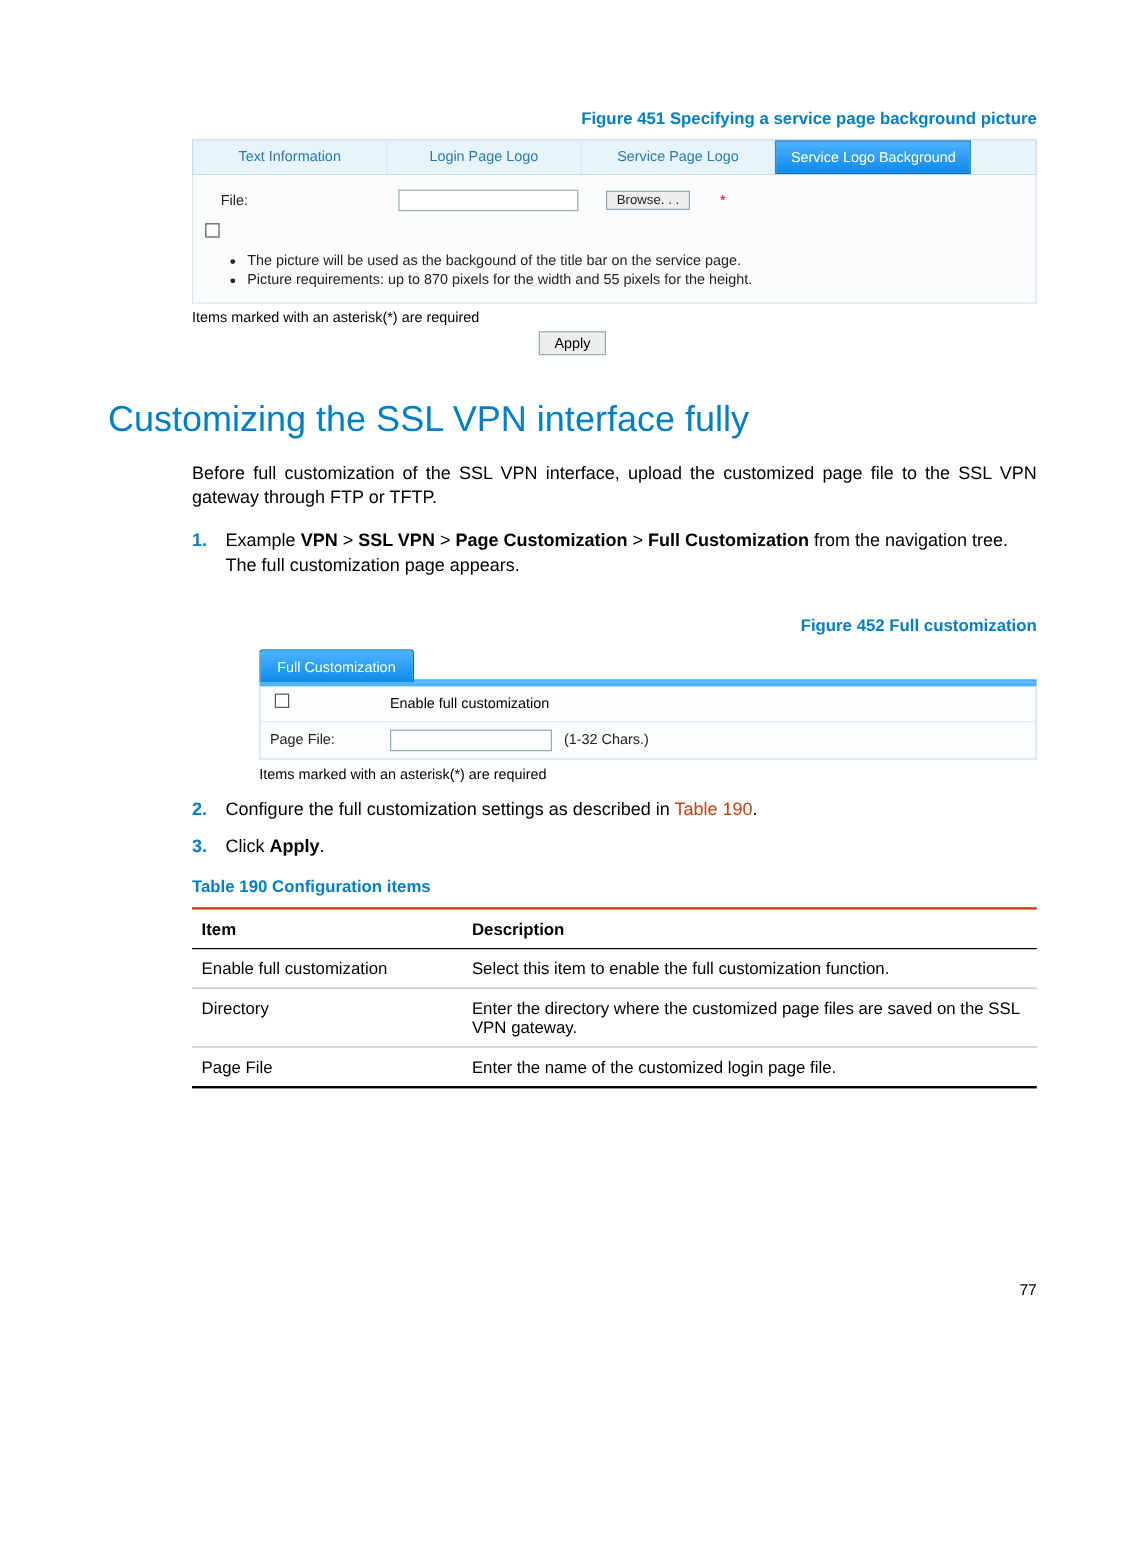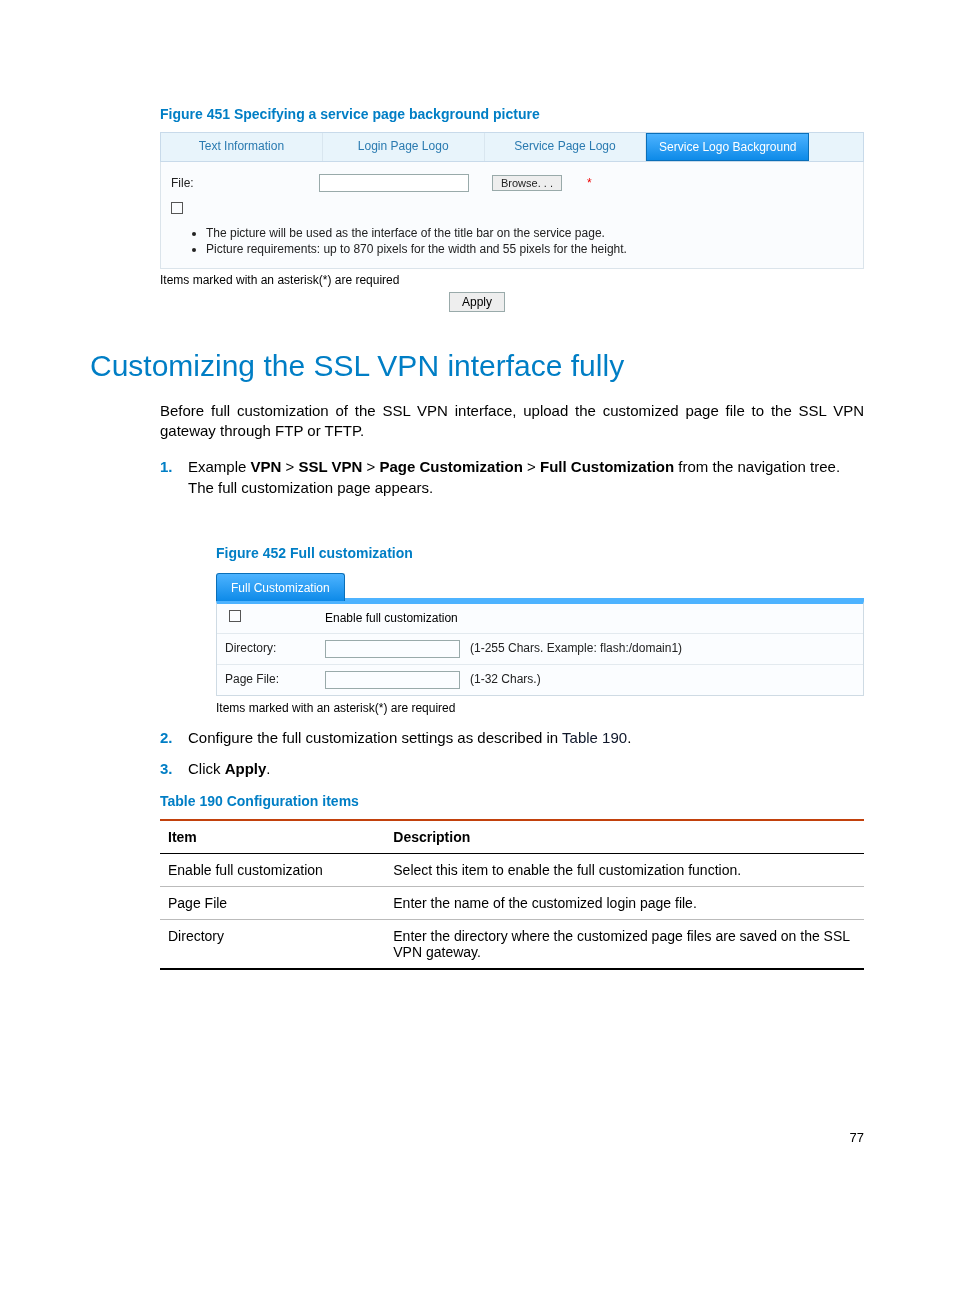--- a/index.html
+++ b/index.html
@@ -9,21 +9,22 @@
     padding: 60px 90px 40px 90px;
     width: 954px;
     font-size: 14px;
     color: #000;
     background: #fff;
   }
   .figcap {
     color: #007ec5;
     font-weight: bold;
     font-size: 14px;
-    margin: 46px 0 10px 70px;
+    margin: 30px 0 10px 70px;
+    text-align: right;
   }
   .tablecap {
     color: #007ec5;
     font-weight: bold;
     font-size: 14px;
     margin: 14px 0 10px 70px;
   }
   
   .fig451 { margin-left: 70px; }
   .tabs451 {
@@ -45,21 +46,21 @@
     border: 1px solid #0a6fb8;
   }
   .f451body {
     border: 1px solid #dbe4eb;
     border-top: none;
     background: #fafcfe;
     padding: 8px 10px;
     font-size: 12px;
     color: #222;
   }
-  .f451row { display: flex; align-items: center; gap: 23px; padding: 4px 0; }
+  .f451row { display: flex; align-items: center; gap: 23px; padding: 4px 0; margin-left: 13px; }
   .f451txt { width: 280px; height: 18px; border: 1px solid #9aa; background: #fff; }
   .f451btn {
     border: 1px solid #9aa;
     background: #eee;
     padding: 1px 8px;
     font-size: 11px;
   }
   .f451star { color: #e00; font-size: 12px; padding-left:2px; }
   .f451check { display: flex; align-items: center; gap: 6px; padding: 6px 0; }
   .f451box { width: 12px; height: 12px; border: 1px solid #555; display:inline-block; }
@@ -103,21 +104,21 @@
     line-height: 1.4;
   }
   ol.steps > li::before {
     content: counter(step) ".";
     position: absolute;
     left: 0;
     color: #007ec5;
     font-weight: bold;
   }
   .bold { font-weight: bold; }
-  .link { color: #0f172a; }
+  .link { color: #c2410c; }
   
   .fig452 { margin-left: 98px; font-size: 12px; }
   .tabs452 { display: flex; height: 28px; }
   .tab452 {
     background: linear-gradient(#4db3ff, #0d8ae8);
     color: #fff;
     padding: 6px 14px;
     border: 1px solid #0a6fb8;
     border-bottom: none;
     font-size: 12px;
@@ -185,21 +186,21 @@
     <div class="f451row">
       <span style="width:125px">File:</span>
       <span class="f451txt" style="width:150px"></span>
       <span class="f451btn">Browse. . .</span>
       <span class="f451star">*</span>
     </div>
     <div class="f451check">
       <span class="f451box"></span>
     </div>
     <ul class="f451ul">
-      <li>The picture will be used as the interface of the title bar on the service page.</li>
+      <li>The picture will be used as the backgound of the title bar on the service page.</li>
       <li>Picture requirements: up to 870 pixels for the width and 55 pixels for the height.</li>
     </ul>
   </div>
 </div>
 <div class="f451req">Items marked with an asterisk(*) are required</div>
 <div class="f451applywrap">
   <span class="ctrlbtn">Apply</span>
 </div>
 
 <h1 class="sec">Customizing the SSL VPN interface fully</h1>
@@ -217,25 +218,20 @@
       <div class="tabs452">
         <div class="tab452">Full Customization</div>
         <div class="tabline"></div>
       </div>
       <div class="f452body">
         <div class="f452row">
           <span class="f452chkcell"><span class="f451box"></span></span>
           <span>Enable full customization</span>
         </div>
         <div class="f452row">
-          <span class="f452lab">Directory:</span>
-          <span class="f452txt"></span>
-          <span class="f452hint">(1-255 Chars. Example: flash:/domain1)</span>
-        </div>
-        <div class="f452row">
           <span class="f452lab">Page File:</span>
           <span class="f452txt"></span>
           <span class="f452hint">(1-32 Chars.)</span>
         </div>
       </div>
     </div>
     <div style="font-size:12px;margin:4px 0 0 28px">Items marked with an asterisk(*) are required</div>
   </li>
 
   <li>
@@ -254,23 +250,23 @@
       <th style="width:32%">Item</th>
       <th>Description</th>
     </tr>
   </thead>
   <tbody>
     <tr>
       <td>Enable full customization</td>
       <td>Select this item to enable the full customization function.</td>
     </tr>
     <tr>
+      <td>Directory</td>
+      <td>Enter the directory where the customized page files are saved on the SSL VPN gateway.</td>
+    </tr>
+    <tr>
       <td>Page File</td>
       <td>Enter the name of the customized login page file.</td>
     </tr>
-    <tr>
-      <td>Directory</td>
-      <td>Enter the directory where the customized page files are saved on the SSL VPN gateway.</td>
-    </tr>
   </tbody>
 </table>
 
 <div class="pagenum">77</div>
 
 </body></html>

